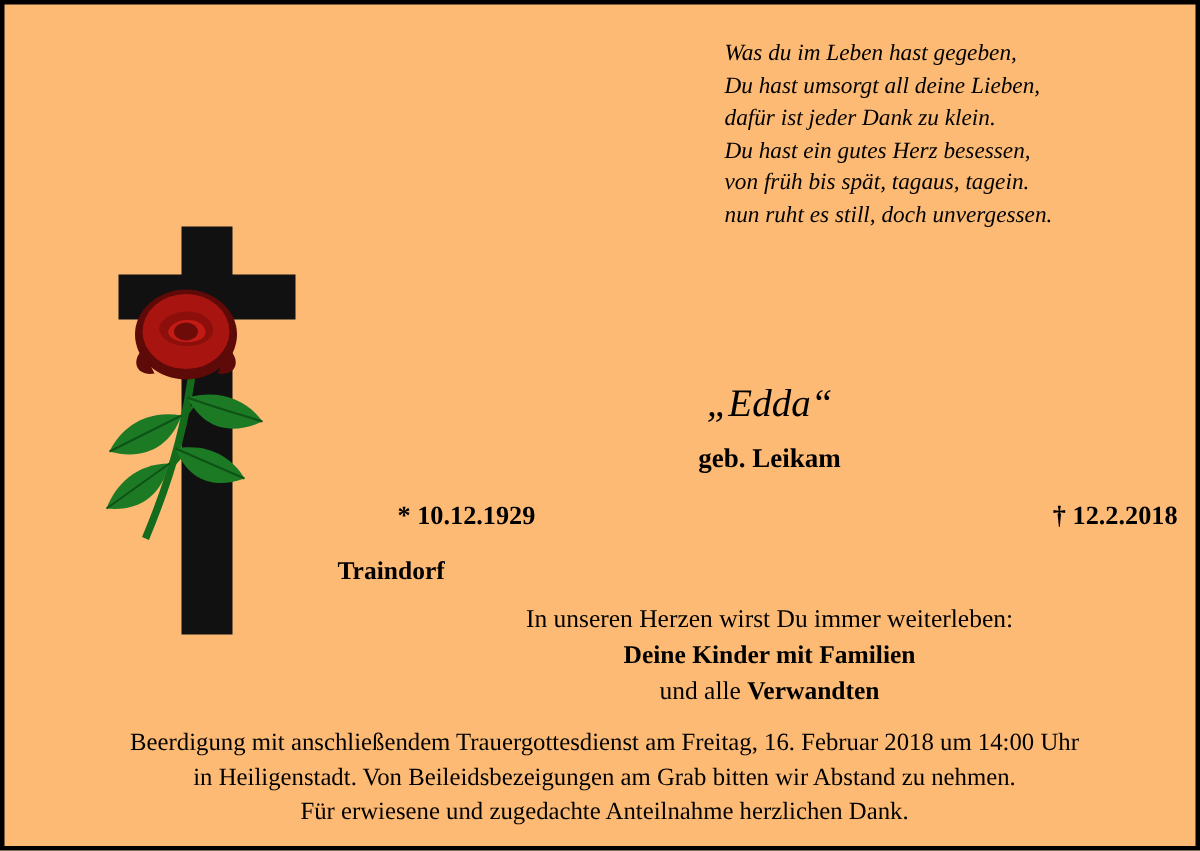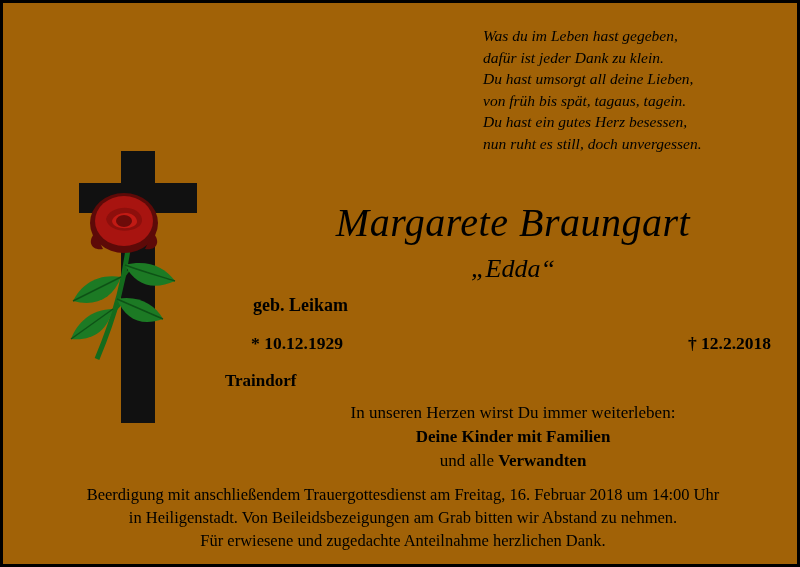--- a/index.html
+++ b/index.html
@@ -13,21 +13,21 @@
     font-family: "Liberation Serif", serif;
     color: #000000;
     overflow: hidden;
   }
   #obituary {
     position: relative;
     width: 800px;
     height: 567px;
     box-sizing: border-box;
     border: 3px solid #000000;
-    background: #a16207;
+    background: #fdba74;
   }
   .inner {
     position: absolute;
     top: 0; left: 0; right: 0; bottom: 0;
   }
 
   
   .poem {
     position: absolute;
     top: 22px;
@@ -103,29 +103,30 @@
     font-style: italic;
     font-size: 26px;
     line-height: 32px;
     white-space: nowrap;
   }
   .maiden {
     position: absolute;
     top: 290px;
     left: 250px;
     width: 520px;
+    text-align: center;
     font-weight: bold;
     font-size: 18px;
     line-height: 24px;
     white-space: nowrap;
   }
   .dates {
     position: absolute;
     top: 328px;
-    left: 248px;
+    left: 262px;
     width: 520px;
     display: flex;
     justify-content: space-between;
     font-weight: bold;
     font-size: 17.5px;
     line-height: 24px;
   }
   .dates .date-item { white-space: nowrap; }
   .place {
     position: absolute;
@@ -163,24 +164,24 @@
   .footer .f-line { display: block; white-space: nowrap; }
 </style>
 </head>
 <body>
 
 <div id="obituary">
   <div class="inner">
 
     <div class="poem">
       <span class="line">Was du im Leben hast gegeben,</span>
+      <span class="line">Du hast umsorgt all deine Lieben,</span>
       <span class="line">dafür ist jeder Dank zu klein.</span>
-      <span class="line">Du hast umsorgt all deine Lieben,</span>
+      <span class="line">Du hast ein gutes Herz besessen,</span>
       <span class="line">von früh bis spät, tagaus, tagein.</span>
-      <span class="line">Du hast ein gutes Herz besessen,</span>
       <span class="line">nun ruht es still, doch unvergessen.</span>
     </div>
 
     <div class="artwork">
       <div class="cross-v"></div>
       <div class="cross-h"></div>
       <svg class="rose-svg" viewBox="0 0 160 210">
 
         <path d="M78 60 C 74 95, 66 130, 46 178" stroke="#146b1c" stroke-width="5" fill="none"></path>
 
@@ -201,21 +202,20 @@
         <ellipse cx="73" cy="40" rx="29" ry="25" fill="#a81410"></ellipse>
         <path d="M55 38 C 58 24, 88 22, 91 38 C 93 52, 58 55, 55 38 Z" fill="#8d0f0c"></path>
         <path d="M61 40 C 64 30, 84 29, 86 40 C 87 49, 62 50, 61 40 Z" fill="#c21a14"></path>
         <ellipse cx="73" cy="40" rx="8" ry="6" fill="#6d0b09"></ellipse>
         <path d="M44 52 C 36 60, 40 70, 52 68" fill="#5d0a08"></path>
         <path d="M102 52 C 110 60, 106 70, 94 68" fill="#5d0a08"></path>
       </svg>
     </div>
 
 
-    <div class="name">Margarete Braungart</div>
     <div class="nickname">„Edda“</div>
     <div class="maiden">geb. Leikam</div>
 
     <div class="dates">
       <span class="date-item">* 10.12.1929</span>
       <span class="date-item">† 12.2.2018</span>
     </div>
 
     <div class="place">Traindorf</div>
 

